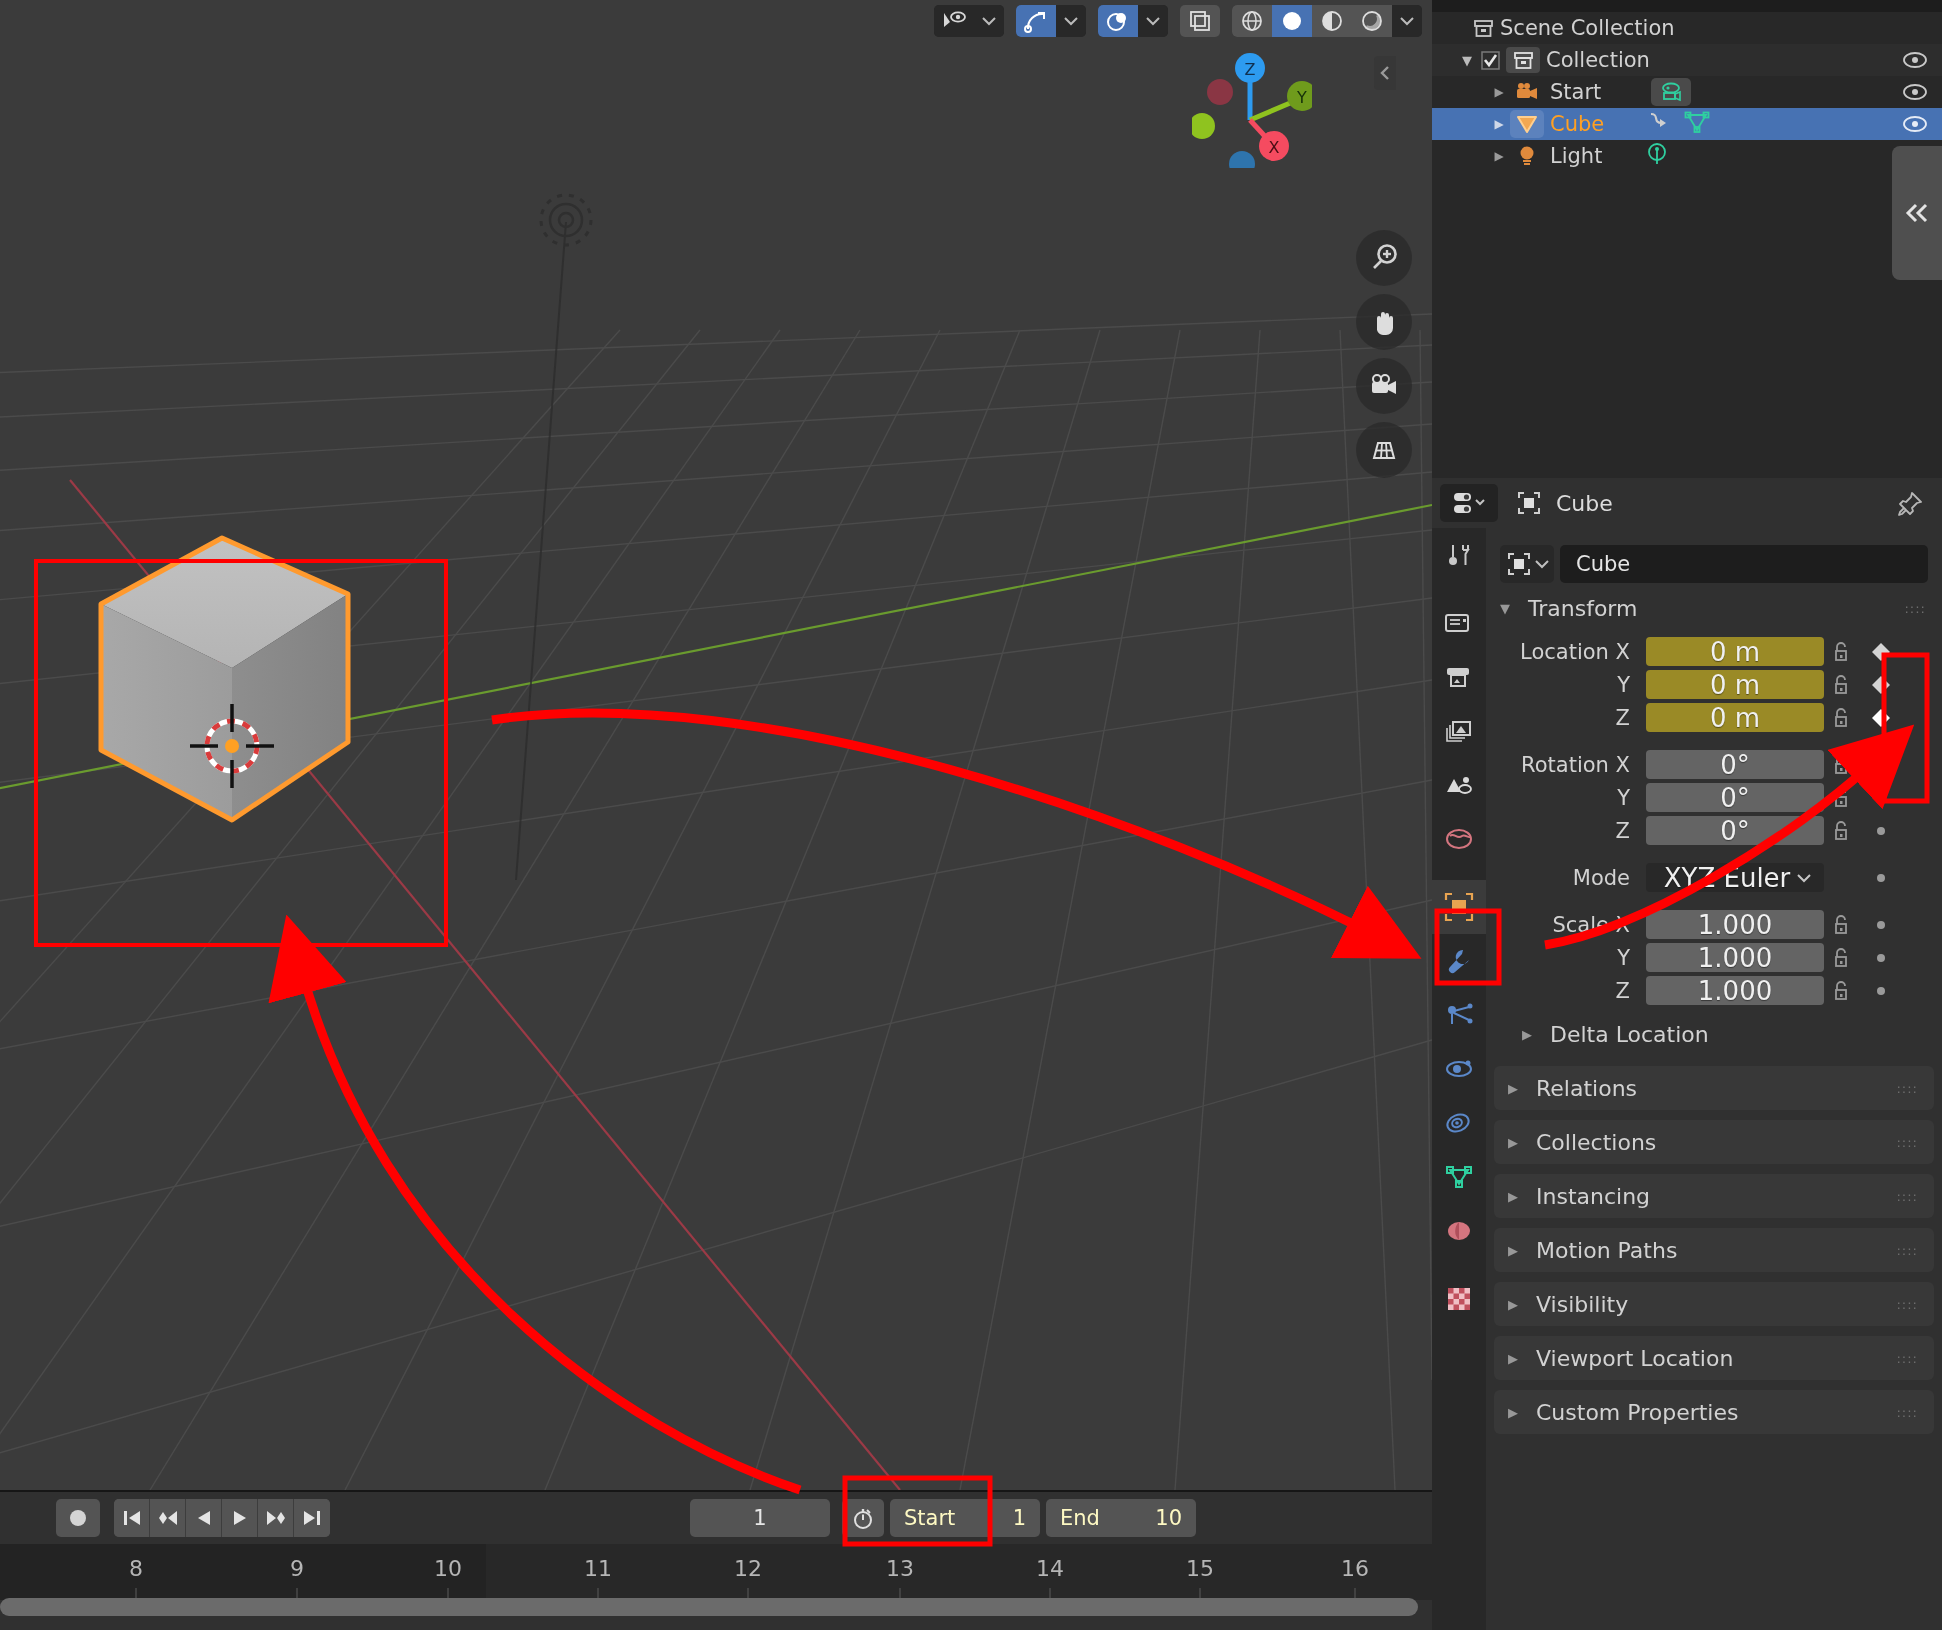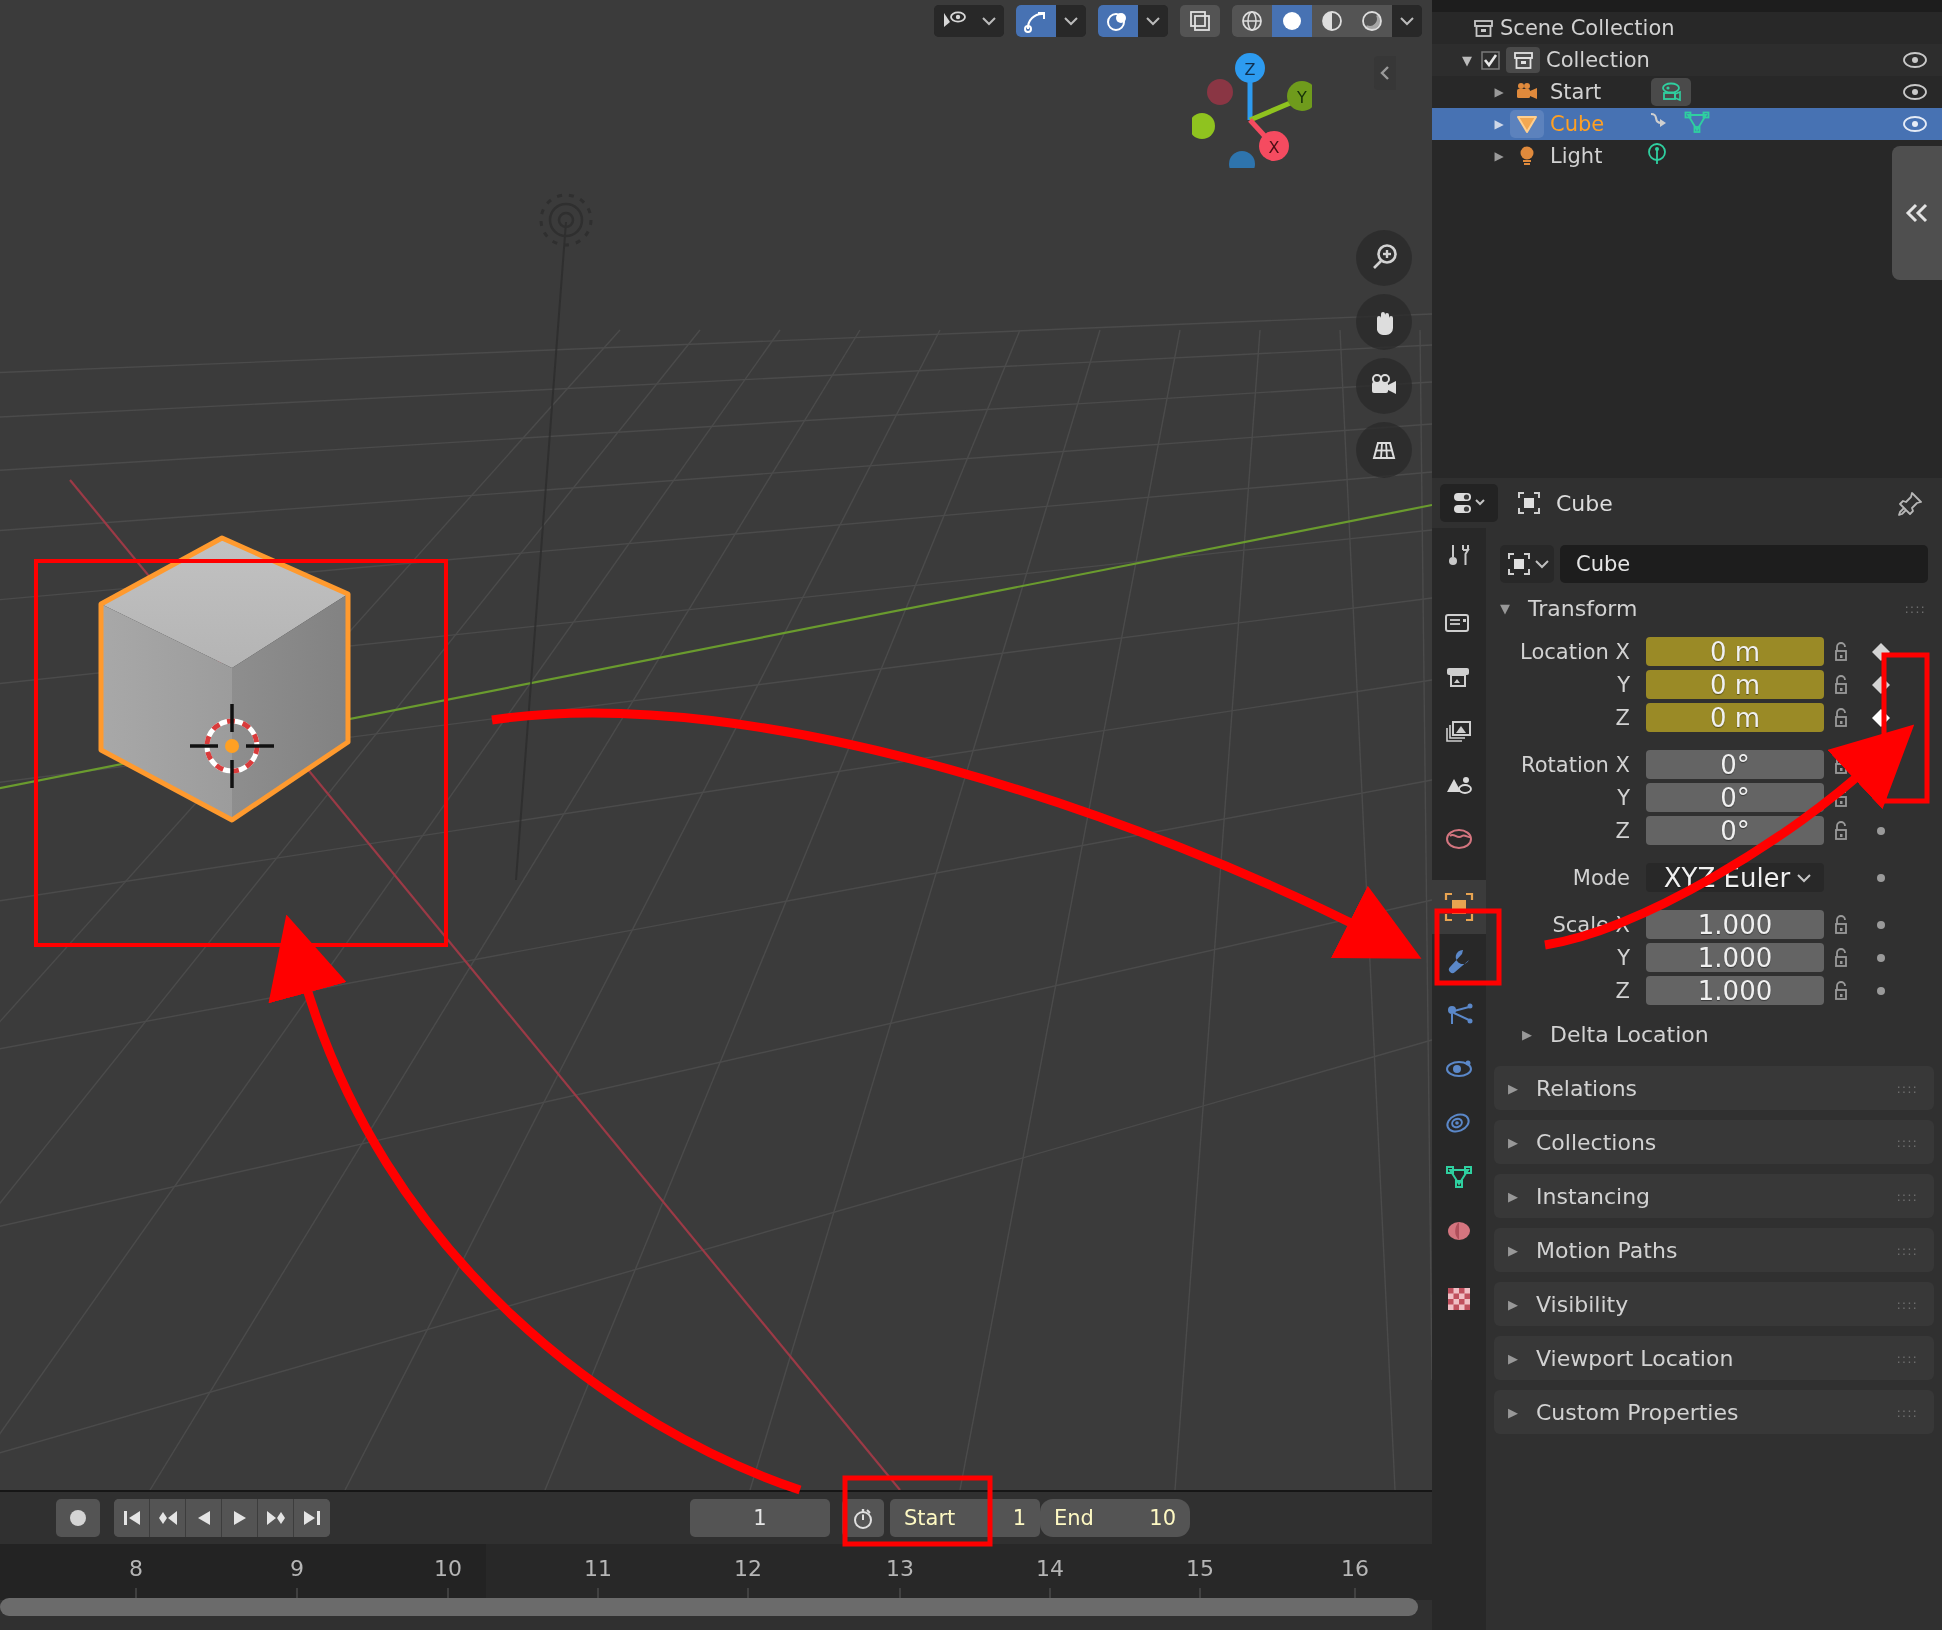--- a/index.html
+++ b/index.html
@@ -398,21 +398,21 @@
           <circle cx="12" cy="14" r="8" fill="none" stroke="#e0e0e0" stroke-width="2"></circle>
           <line x1="12" y1="14" x2="12" y2="8.5" stroke="#e0e0e0" stroke-width="2"></line>
           <line x1="12" y1="3" x2="12" y2="6" stroke="#e0e0e0" stroke-width="2.4"></line>
           <line x1="16" y1="4" x2="19" y2="7" stroke="#e0e0e0" stroke-width="2"></line>
         </svg>
       </div>
       <div class="tl-pair" style="margin-left:6px; width:150px; justify-content:space-between;">
         <span>Start</span>
         <span>1</span>
       </div>
-      <div class="tl-pair" style="margin-left:0; width:150px; justify-content:space-between;border-radius:13px;">
+      <div class="tl-pair" style="margin-left:6px; width:150px; justify-content:space-between;">
         <span>End</span>
         <span>10</span>
       </div>
     </div>
 
     <div id="tl-ruler">
       <svg width="1432" height="56">
         <rect x="0" y="0" width="486" height="56" fill="#232323"></rect>
         <g stroke="#4a4a4a" stroke-width="1.5">
           <line x1="136" y1="44" x2="136" y2="56"></line>

